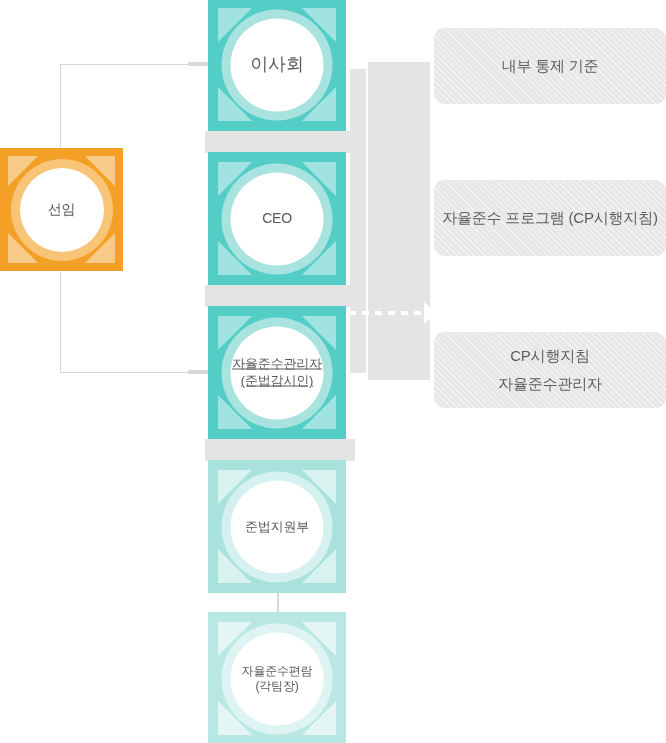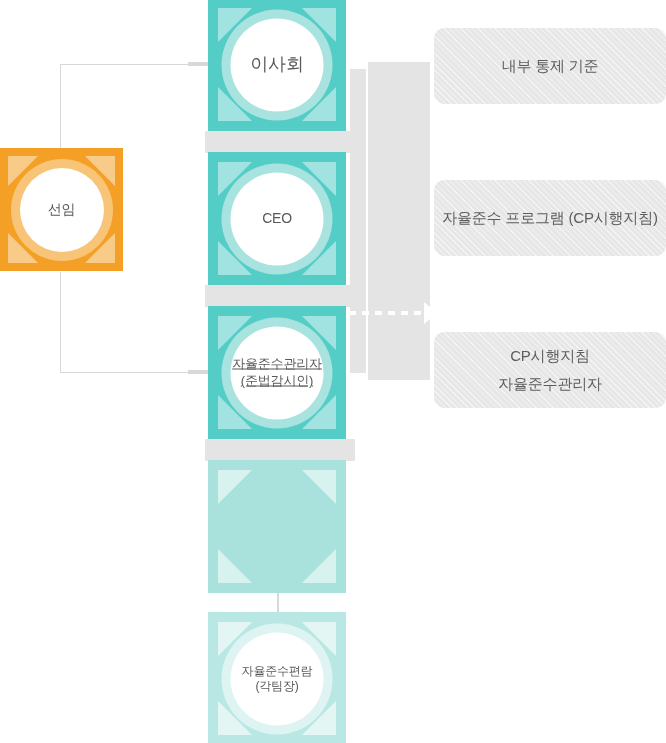--- a/index.html
+++ b/index.html
@@ -244,20 +244,23 @@
     <div class="corner corner-bl">
       <svg viewBox="0 0 34 34">
           <polygon points="0,0 0,34 34,34" fill="rgba(255,255,255,0.55)"></polygon>
         </svg>
     </div>
     <div class="corner corner-br">
       <svg viewBox="0 0 34 34">
           <polygon points="34,0 34,34 0,34" fill="rgba(255,255,255,0.55)"></polygon>
         </svg>
     </div>
+    <div class="ring" style="width:93px; height:93px;">
+      <span class="label" style="font-size:13px;">준법지원부</span>
+    </div>
   </div>
 
   <div class="node teal-lite2" style="left:208px; top:612px; width:138px; height:133px;">
     <div class="corner corner-tl">
       <svg viewBox="0 0 34 34">
           <polygon points="0,0 34,0 0,34" fill="rgba(255,255,255,0.6)"></polygon>
         </svg>
     </div>
     <div class="corner corner-tr">
       <svg viewBox="0 0 34 34">

